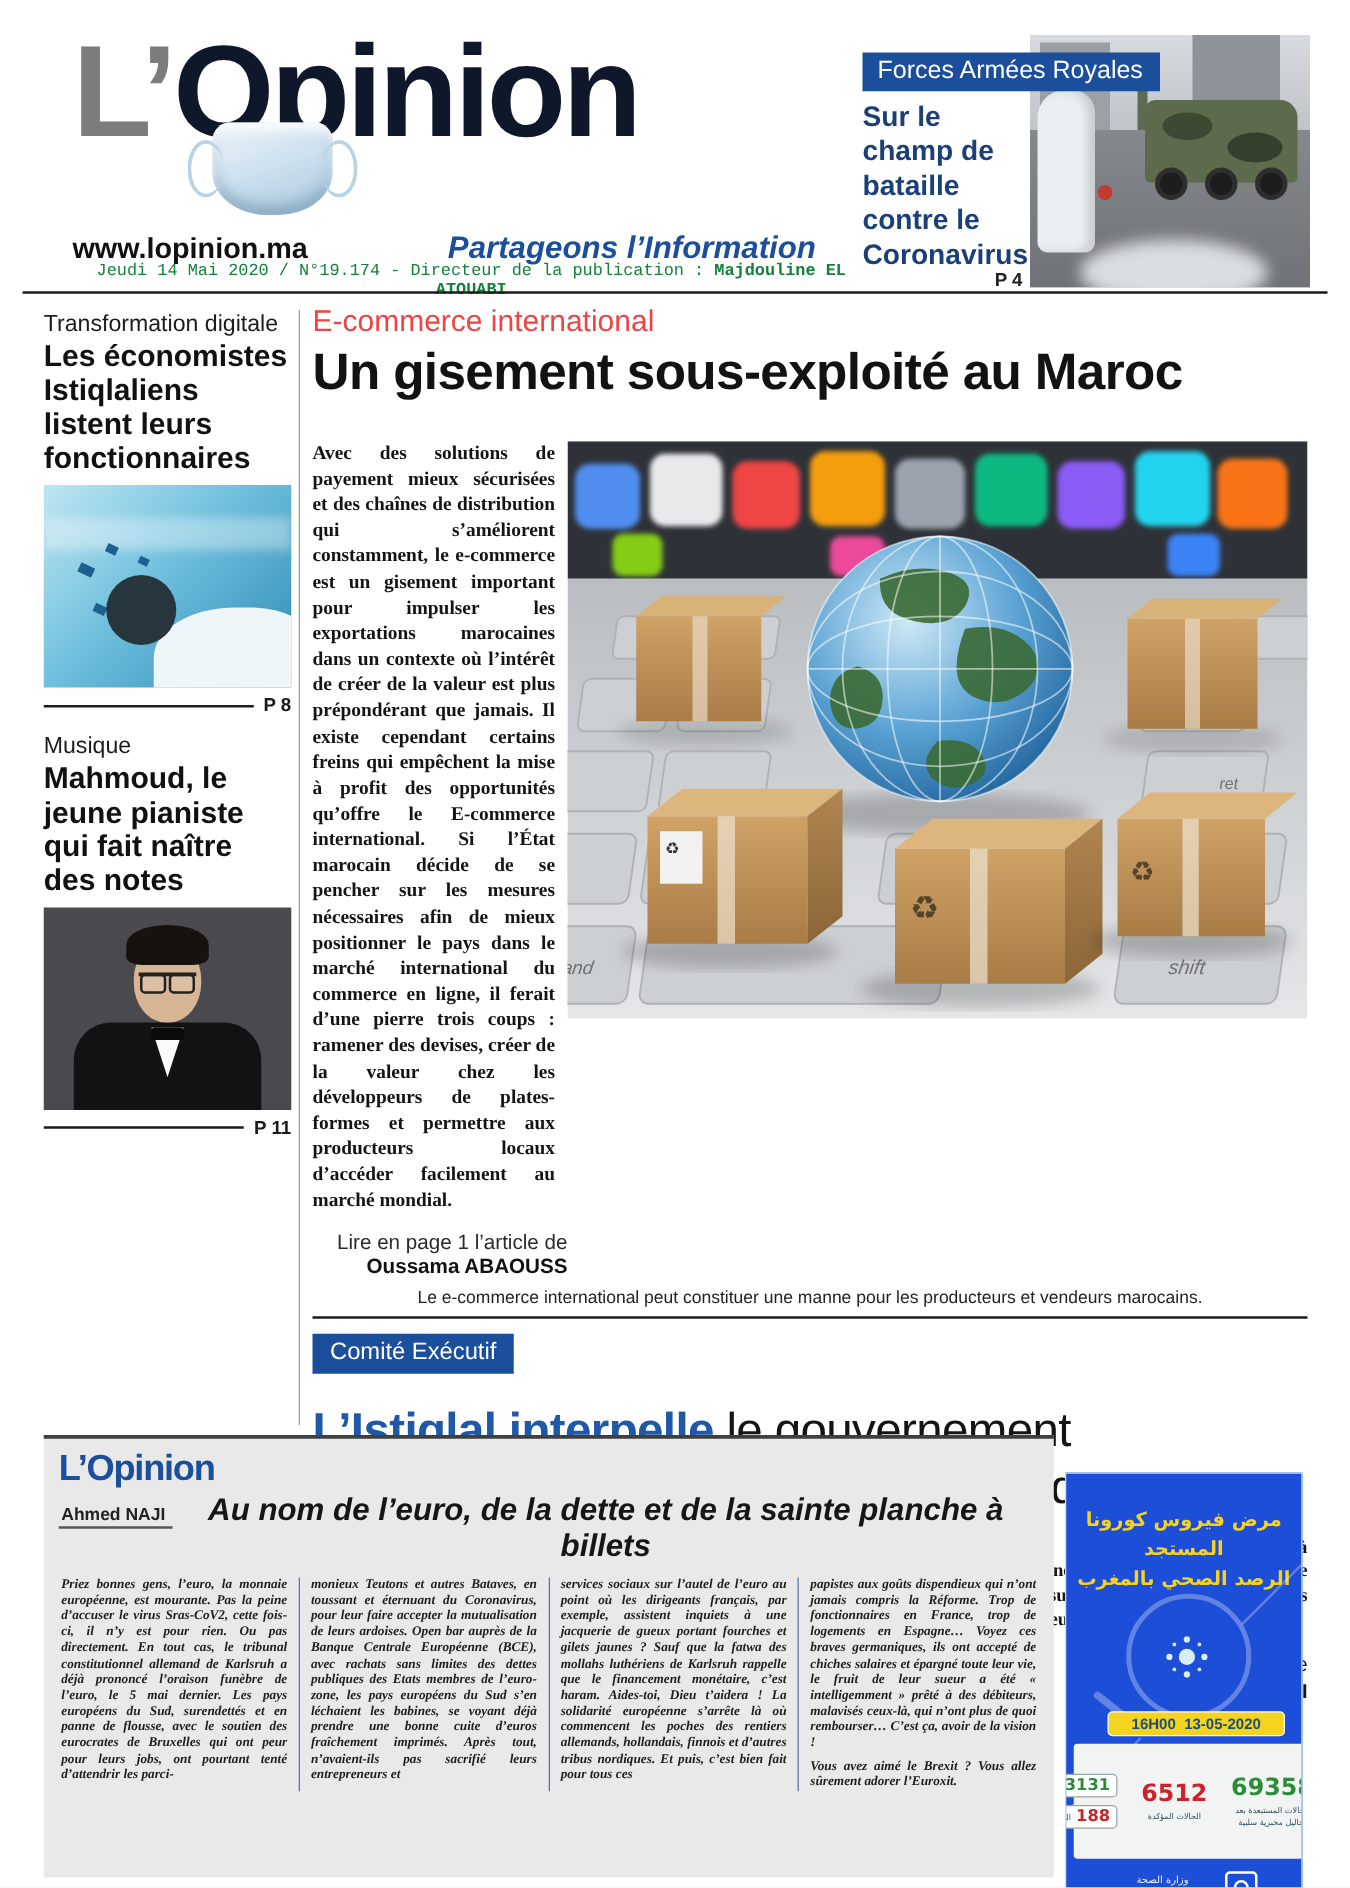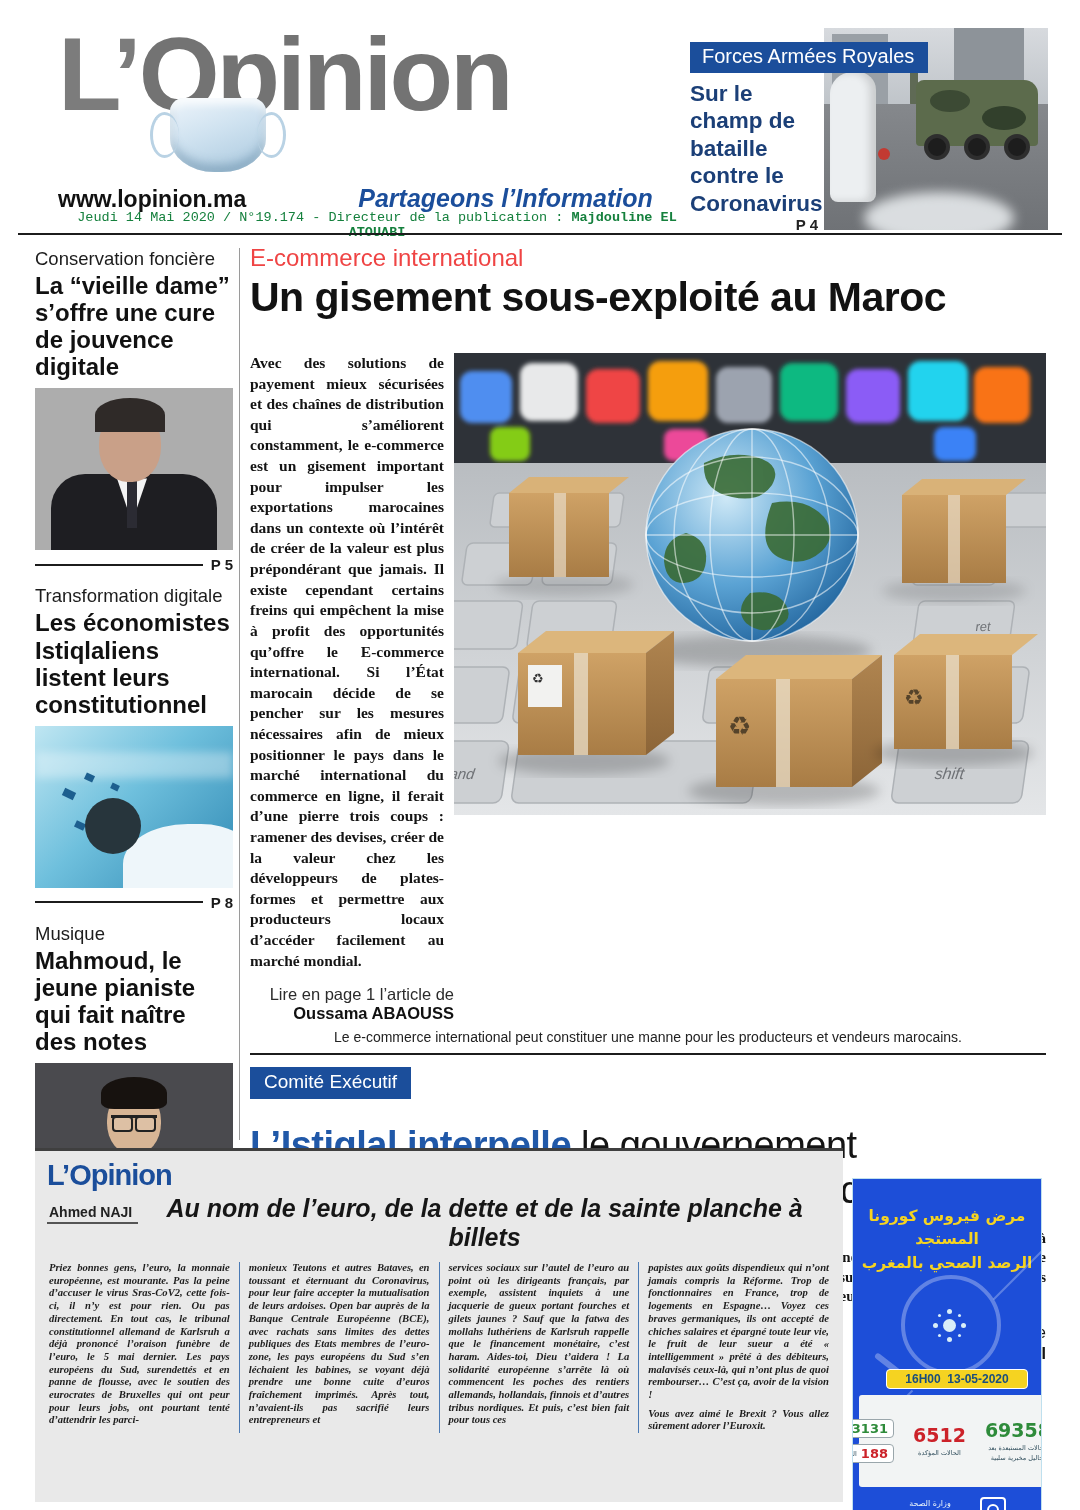--- a/index.html
+++ b/index.html
@@ -3,21 +3,21 @@
 <meta charset="utf-8">
 <style>
   html,body{margin:0;padding:0;background:#f2f2f2;}
   .page{position:relative;width:1080px;height:1510px;background:#ffffff;overflow:hidden;
         font-family:"Liberation Sans",sans-serif;color:#1a1a1a;}
   
   .mast-left{position:absolute;left:58px;top:22px;width:610px;}
   .logo-wrap{position:relative;height:158px;}
   .logo-text{font-weight:700;font-size:104px;letter-spacing:-3px;line-height:1;white-space:nowrap;}
   .logo-l{color:#7c7c7c;}
-  .logo-rest{color:#737373;}
+  .logo-rest{color:#0f172a;}
   .mask-icon{position:absolute;left:112px;top:76px;width:96px;height:74px;
              background:linear-gradient(160deg,#eef5fb 0%,#cfe2f0 45%,#a9c8de 100%);
              border-radius:14px 14px 46% 46%;box-shadow:inset 0 6px 8px rgba(255,255,255,.8),inset 0 -8px 10px rgba(90,130,160,.45);}
   .mask-icon:before,.mask-icon:after{content:"";position:absolute;top:14px;width:26px;height:40px;
              border:3px solid #b9d2e4;border-radius:50%;}
   .mask-icon:before{left:-20px;border-right:none;}
   .mask-icon:after{right:-20px;border-left:none;}
   .mast-sub{display:flex;align-items:baseline;margin-top:4px;}
   .website{font-size:23px;font-weight:700;color:#111;}
   .tagline{font-size:25px;font-weight:700;font-style:italic;color:#1b4e9b;margin-left:112px;}
@@ -182,39 +182,24 @@
       </div>
       <div class="far-hazmat"></div>
       <div class="far-nozzle"></div>
       <div class="far-smoke"></div>
     </div>
   </div>
 
   <div class="v-divider"></div>
   <div class="sidebar">
 
-    <div class="side-item">
-      <div class="side-kicker">Conservation foncière</div>
-      <div class="side-headline">La “vieille dame” s’offre une cure de jouvence digitale</div>
-      <div class="side-photo ph-man">
-        <div class="suit"></div>
-          <div class="shirt"></div>
-          <div class="tie"></div>
-        <div class="head"></div>
-          <div class="hair"></div>
-      </div>
-      <div class="side-foot">
-          <div class="line"></div>
-          <div class="side-page">P 5</div>
-        </div>
-    </div>
 
     <div class="side-item">
       <div class="side-kicker">Transformation digitale</div>
-      <div class="side-headline">Les économistes Istiqlaliens listent leurs constitutionnel</div>
+      <div class="side-headline">Les économistes Istiqlaliens listent leurs fonctionnaires</div>
       <div class="side-photo ph-digi">
         <div class="band"></div>
         <div class="frag" style="left:28px;top:64px;width:12px;height:8px;"></div>
         <div class="frag" style="left:50px;top:48px;width:9px;height:7px;"></div>
         <div class="frag" style="left:64px;top:78px;width:14px;height:9px;"></div>
         <div class="frag" style="left:40px;top:96px;width:10px;height:7px;"></div>
         <div class="frag" style="left:76px;top:58px;width:8px;height:6px;"></div>
         <div class="body"></div>
           <div class="head"></div>
       </div>

